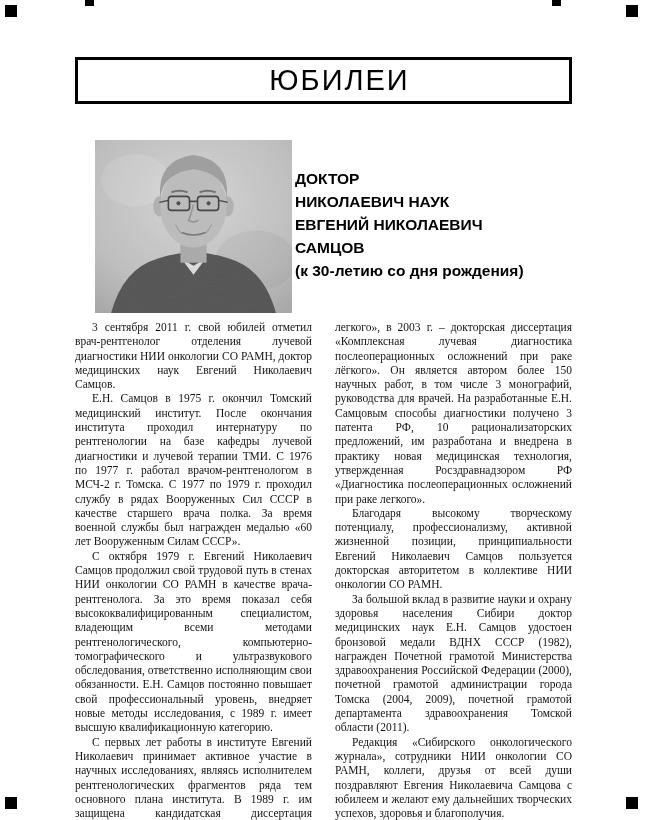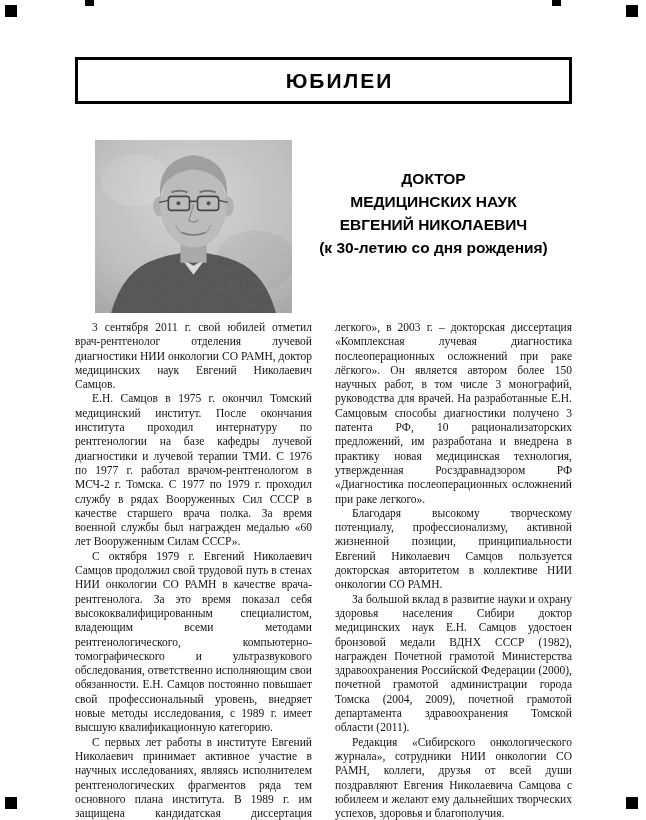--- a/index.html
+++ b/index.html
@@ -16,32 +16,32 @@
   .crop.br { right:8px; bottom:11px; }
   .crop.t1 { left:85px;  top:0; width:9px; height:6px; }
   .crop.t2 { right:85px; top:0; width:9px; height:6px; }
 
   .header-box {
     position:absolute; left:75px; top:57px; width:497px; height:47px;
     border:3px solid #000; display:flex; align-items:center; justify-content:center;
     background:#fff;
   }
   .header-title {
-    font-family:"Liberation Sans", sans-serif; font-weight:bold;
-    font-size:21px; letter-spacing:2px; color:#000;margin-left:32px;
+    font-family:"Liberation Sans", sans-serif; font-weight:normal;
+    font-size:29px; letter-spacing:2px; color:#000;margin-left:32px;
   }
 
   .photo {
     position:absolute; left:95px; top:140px; width:197px; height:173px;
     background:#c9c9c9;
   }
   .photo svg { width:100%; height:100%; display:block; }
 
   .title-block {
-    position:absolute; left:295px; top:167px; width:277px; text-align:center;
+    position:absolute; left:295px; top:167px; width:277px; 
     font-family:"Liberation Sans", sans-serif; font-weight:bold;
     font-size:15.5px; line-height:23px; color:#000;
   }
 
   .columns {
     position:absolute; left:75px; top:320px; width:497px;
     display:flex; gap:23px;
   }
   .col {
     width:237px; font-size:11.5px; line-height:14.3px; text-align:justify;
@@ -111,22 +111,23 @@
       <path d="M98,64 Q95,76 93,80 Q98,83 103,80" stroke="#8f8f8f" stroke-width="1.4" fill="none"></path>
       <path d="M86,92 Q98,97 110,92" stroke="#757575" stroke-width="1.6" fill="none"></path>
       <path d="M80,84 Q83,90 86,93" stroke="#9a9a9a" stroke-width="1" fill="none"></path>
       <path d="M116,84 Q113,90 110,93" stroke="#9a9a9a" stroke-width="1" fill="none"></path>
       <rect x="0" y="0" width="196" height="172" filter="url(#grain)"></rect>
     </svg>
   </div>
 
   <div class="title-block">
     <div>ДОКТОР</div>
-    <div>МЕДИЦИНСКИХ НАУК</div>
+    <div>НИКОЛАЕВИЧ НАУК</div>
     <div>ЕВГЕНИЙ НИКОЛАЕВИЧ</div>
+    <div>САМЦОВ</div>
     <div>(к 30-летию со дня рождения)</div>
   </div>
 
   <div class="columns">
     <div class="col">
       <p class="para">3 сентября 2011 г. свой юбилей отметил врач-рентгенолог отделения лучевой диагностики НИИ онкологии СО РАМН, доктор медицинских наук Евгений Николаевич Самцов.</p>
       <p class="para">Е.Н. Самцов в 1975 г. окончил Томский медицинский институт. После окончания института проходил интернатуру по рентгенологии на базе кафедры лучевой диагностики и лучевой терапии ТМИ. С 1976 по 1977 г. работал врачом-рентгенологом в МСЧ-2 г. Томска. С 1977 по 1979 г. проходил службу в рядах Вооруженных Сил СССР в качестве старшего врача полка. За время военной службы был награжден медалью «60 лет Вооруженным Силам СССР».</p>
       <p class="para">С октября 1979 г. Евгений Николаевич Самцов продолжил свой трудовой путь в стенах НИИ онкологии СО РАМН в качестве врача-рентгенолога. За это время показал себя высококвалифицированным специалистом, владеющим всеми методами рентгенологического, компьютерно-томографического и ультразвукового обследования, ответственно исполняющим свои обязанности. Е.Н. Самцов постоянно повышает свой профессиональный уровень, внедряет новые методы исследования, с 1989 г. имеет высшую квалификационную категорию.</p>
       <p class="para">С первых лет работы в институте Евгений Николаевич принимает активное участие в научных исследованиях, являясь исполнителем рентгенологических фрагментов ряда тем основного плана института. В 1989 г. им защищена кандидатская диссертация «Рентгенологический компонент диспансеризации в диагностике рака</p>
     </div>

